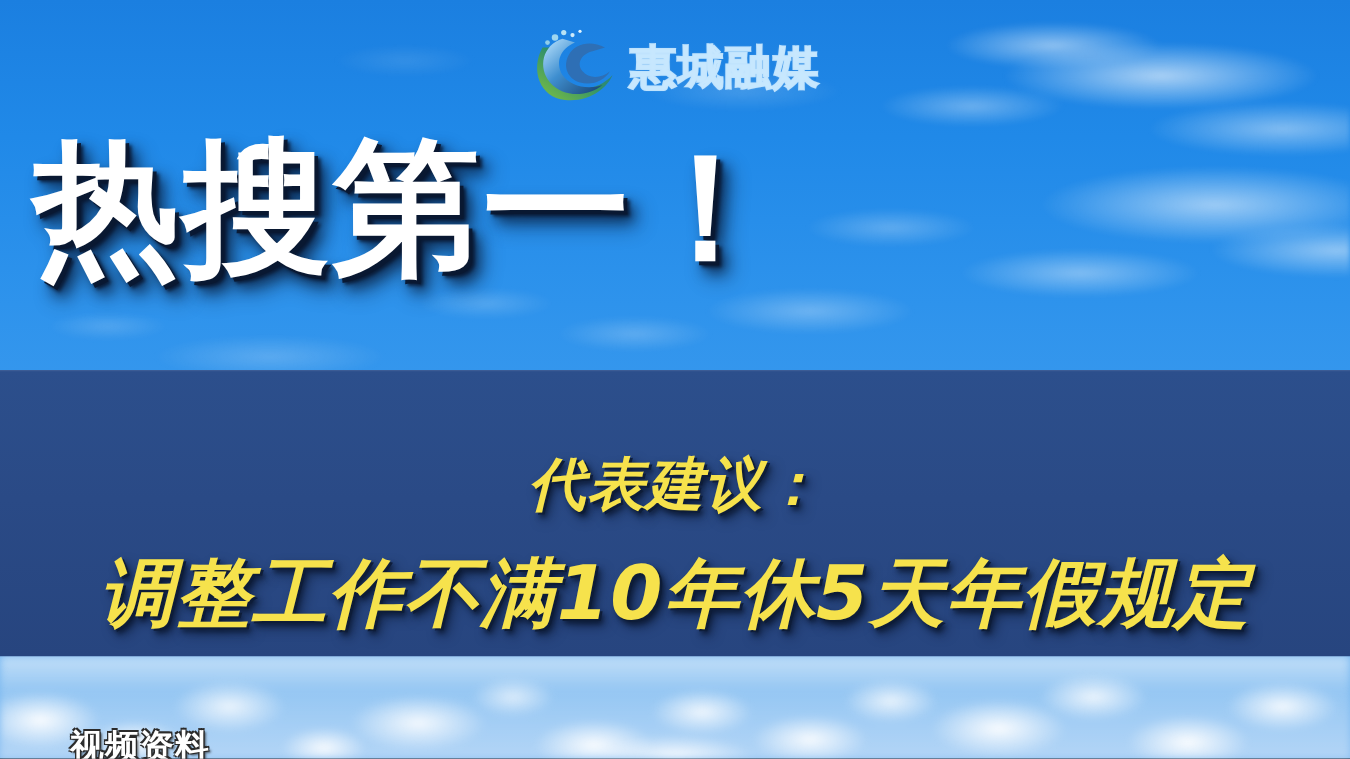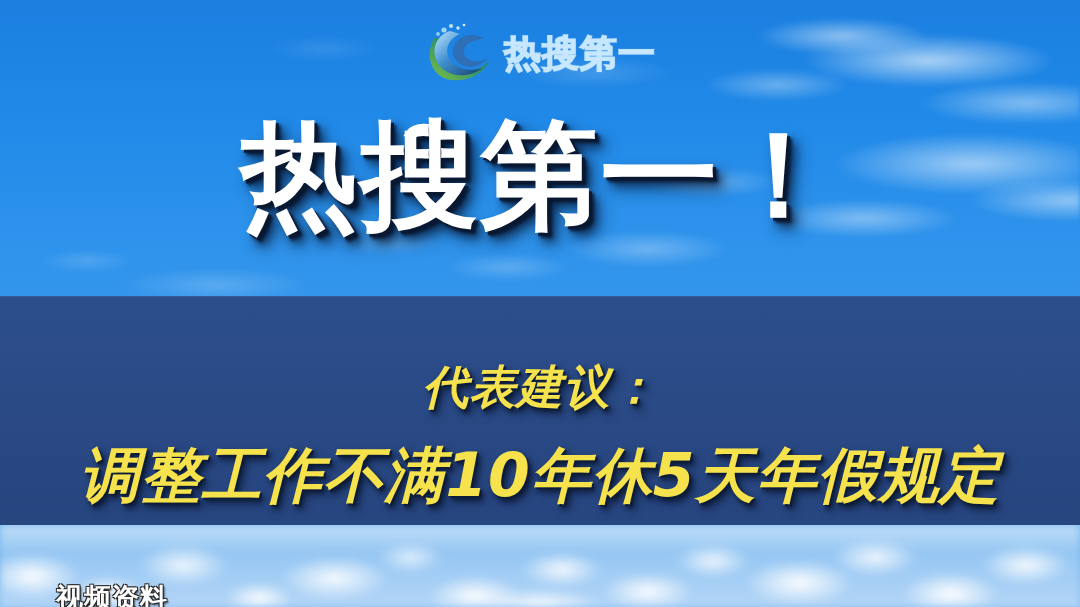--- a/index.html
+++ b/index.html
@@ -119,33 +119,34 @@
     line-height: 1;
     white-space: nowrap;
   }
 
   
   .headline {
     position: absolute;
     left: 0;
     right: 0;
     top: 118px;
-    text-align: center;
-    font-family: Liberation Serif, serif;
+    text-align: left;
+    font-family: Liberation Mono, monospace;
     font-weight: 700;
     font-size: 118px;
     line-height: 1;
     color: #ffffff;
     letter-spacing: 2px;
     white-space: nowrap;
     text-shadow:
        3px 3px 0 rgba(10, 24, 50, .95),
        5px 5px 3px rgba(8, 20, 44, .85),
        8px 9px 10px rgba(6, 16, 38, .65),
       10px 12px 18px rgba(4, 12, 30, .45);
+    padding-left: 26px;
   }
 
   
   .banner {
     position: absolute;
     left: 0;
     right: 0;
     top: 296px;
     height: 229px;
     background: linear-gradient(180deg, #2c4f8c 0%, #2a4a86 45%, #27457f 100%);
@@ -229,21 +230,21 @@
 
         <path d="M60 16 C48 10 36 13 31 22 C26 31 30 41 40 44 C50 47 60 42 64 35 C57 41 47 41 42 35 C37 29 41 21 50 19 Z" fill="#2e6fb5"></path>
 
         <circle cx="20" cy="8" r="2.6" fill="#9fd6ef"></circle>
         <circle cx="27" cy="4" r="2.1" fill="#b7e2f5"></circle>
         <circle cx="34" cy="6" r="1.7" fill="#cdeafa"></circle>
         <circle cx="14" cy="12" r="1.9" fill="#8fcde9"></circle>
         <circle cx="40" cy="3" r="1.3" fill="#dff3ff"></circle>
       </svg>
     </span>
-    <span class="logo-text">热搜第一</span>
+    <span class="logo-text">惠城融媒</span>
   </div>
 
   <div class="headline">热搜第一！</div>
 
   <div class="banner">
     <div class="banner-inner">
       <div class="sub-line one">代表建议：</div>
       <div class="sub-line two">调整工作不满10年休5天年假规定</div>
     </div>
   </div>

